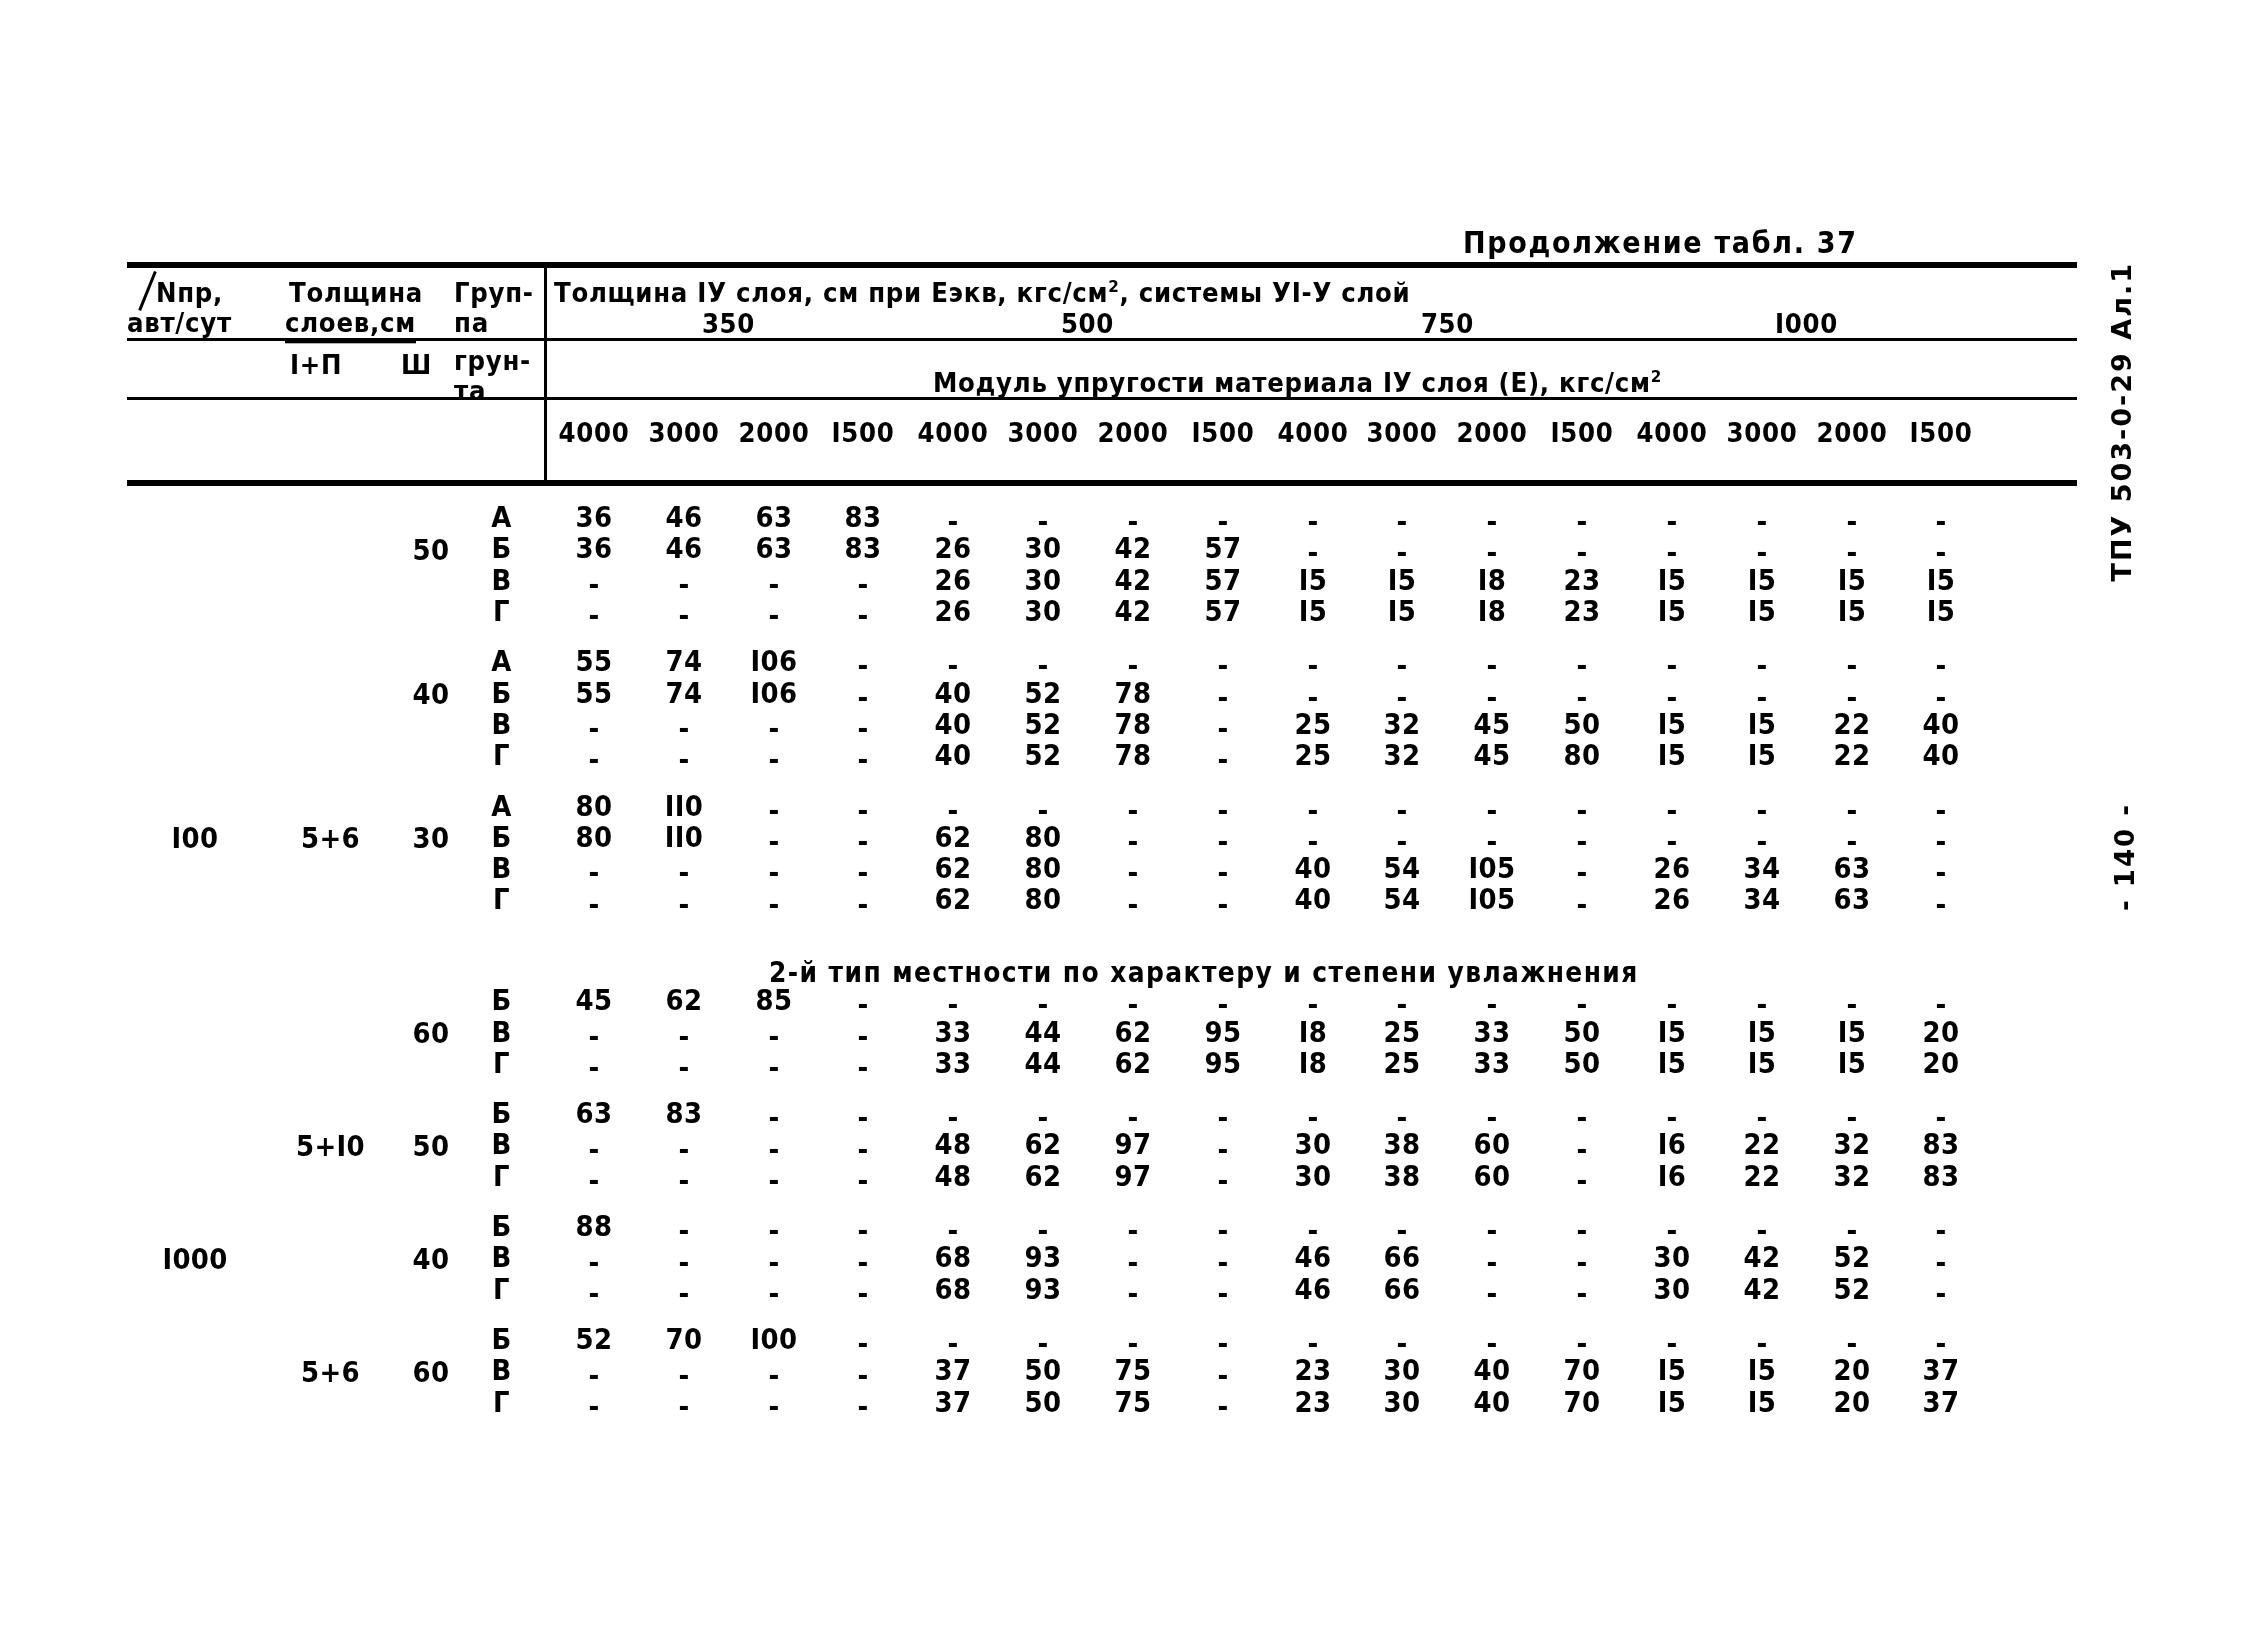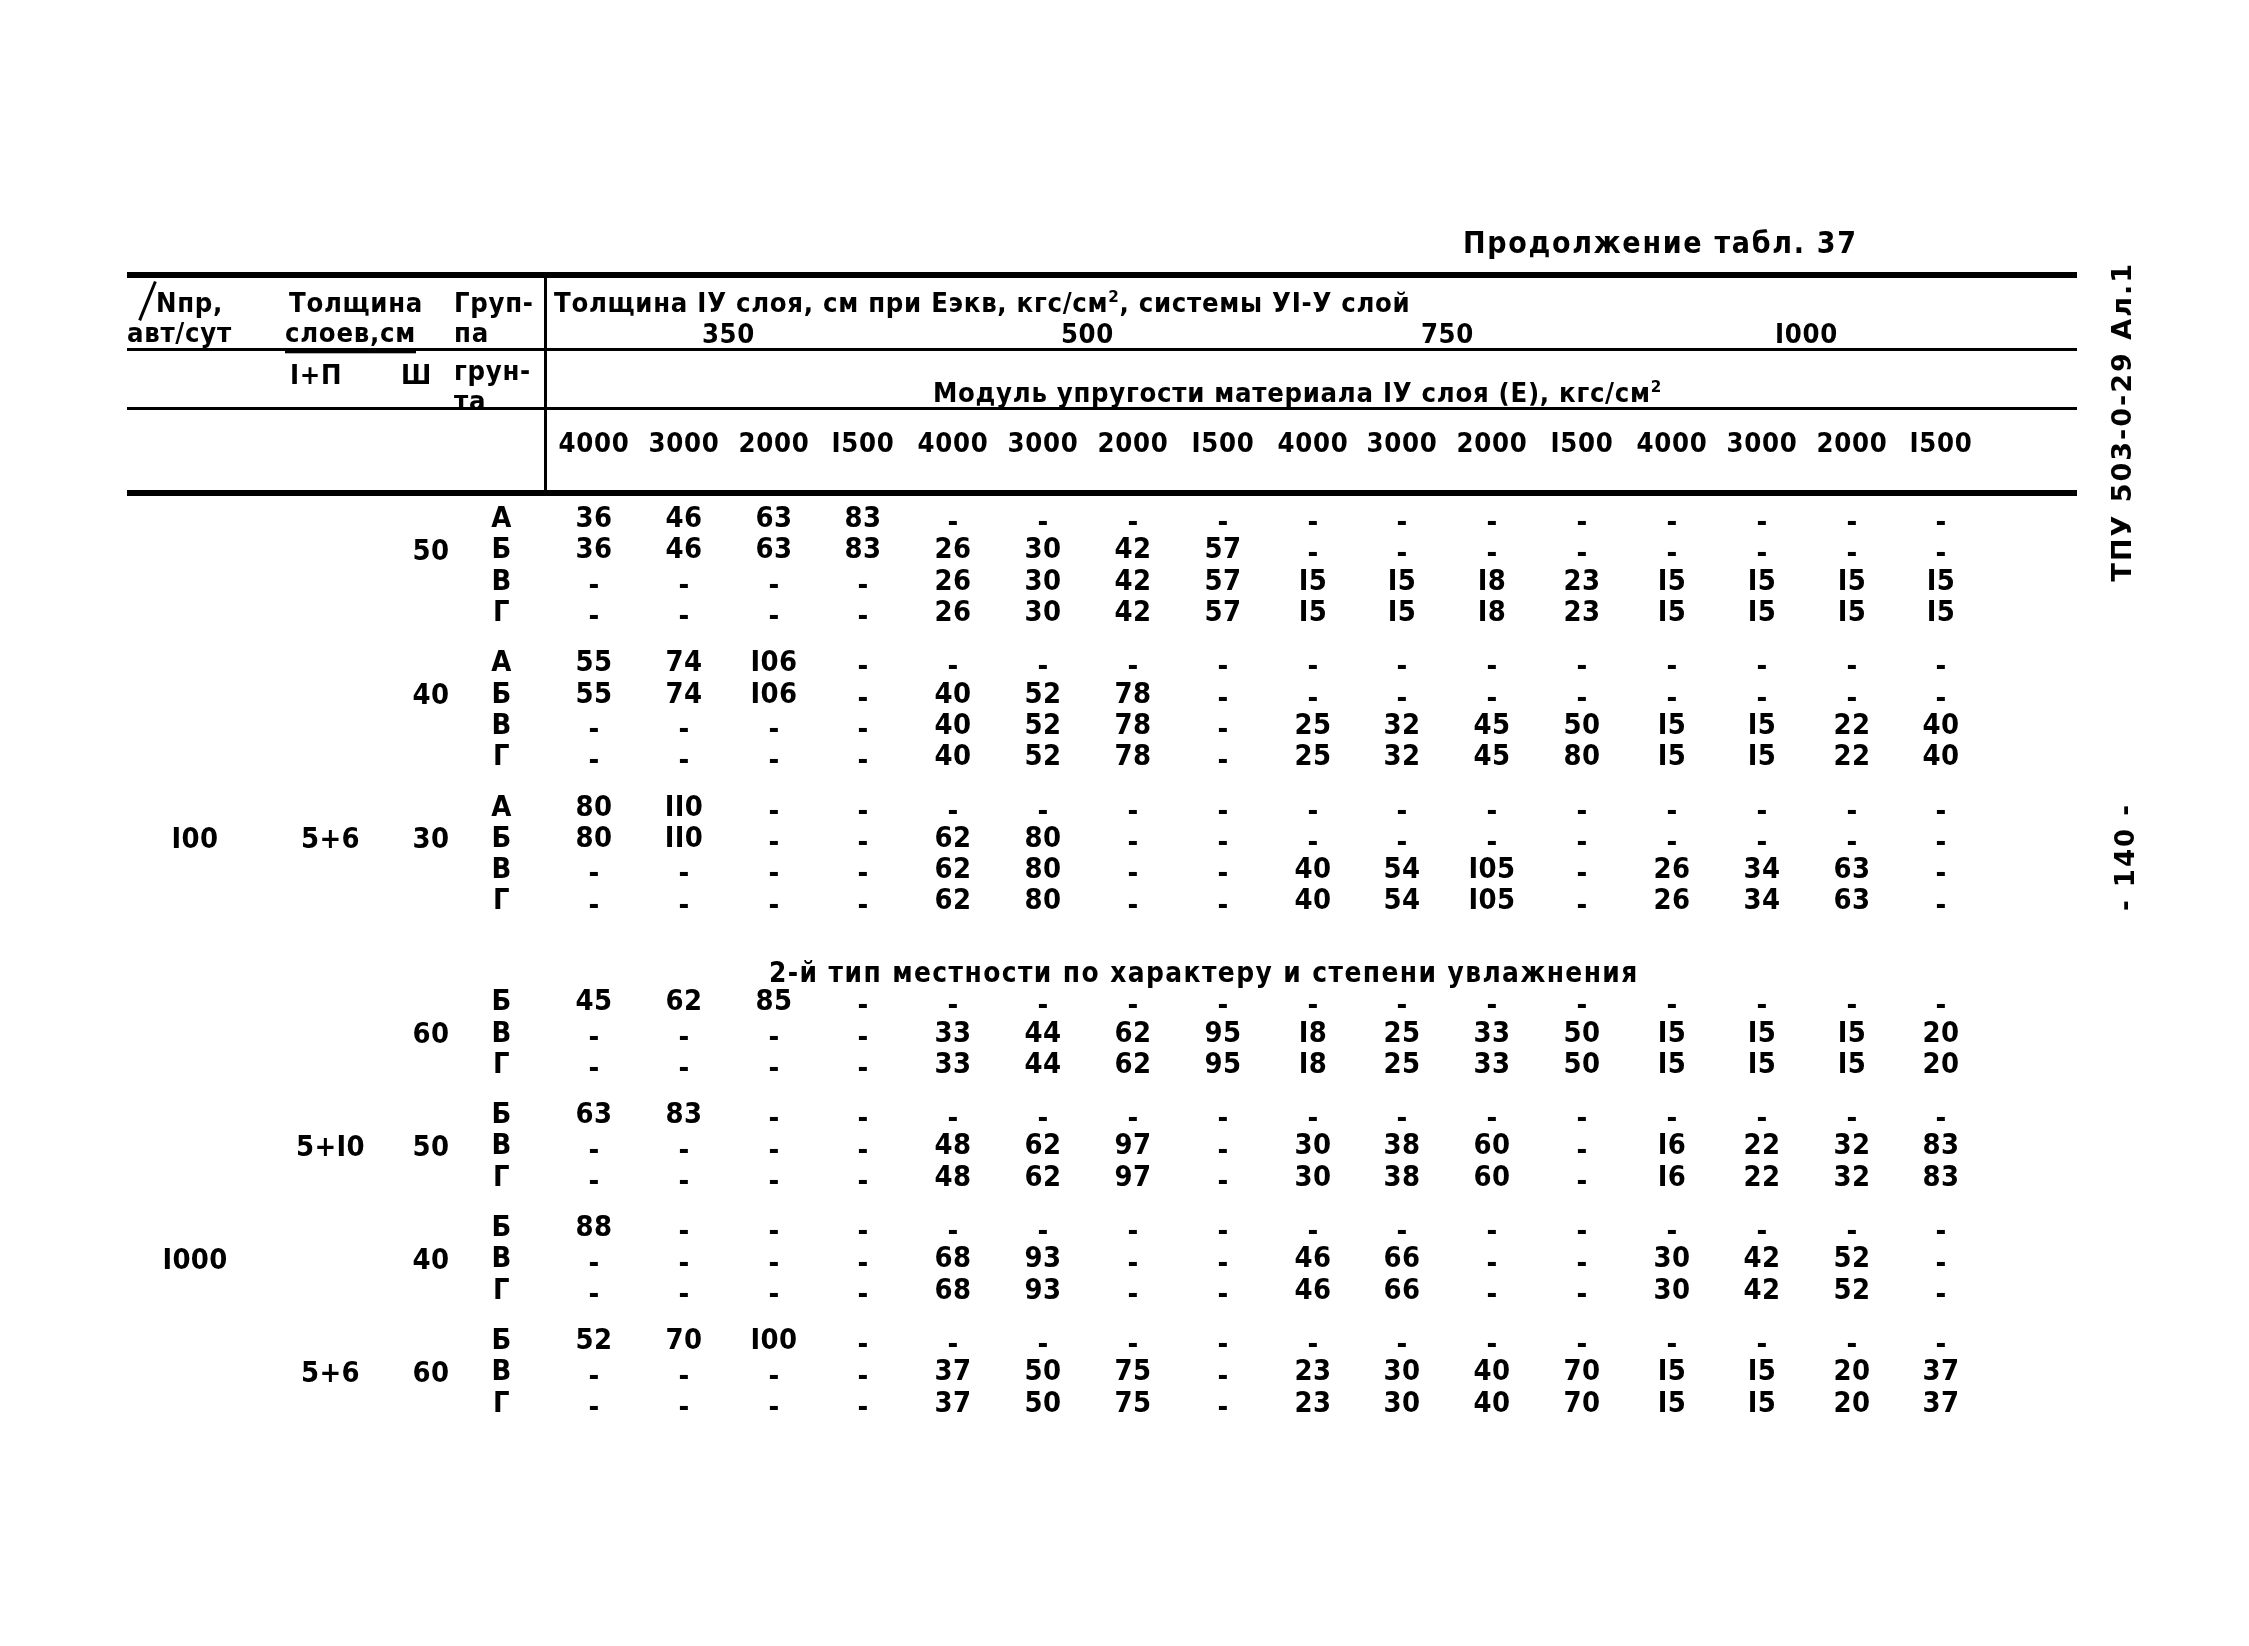--- a/index.html
+++ b/index.html
@@ -59,21 +59,21 @@
     writing-mode: vertical-rl;
     transform: rotate(180deg);
     transform-origin: center;
     white-space: nowrap;
   }
 
   
   .table-area {
     position: absolute;
     left: 127px;
-    top: 272px;
+    top: 262px;
     width: 1950px;
     height: 1130px;
   }
 
   .rule {
     position: absolute;
     background: #000;
     left: 0;
     width: 100%;
   }

